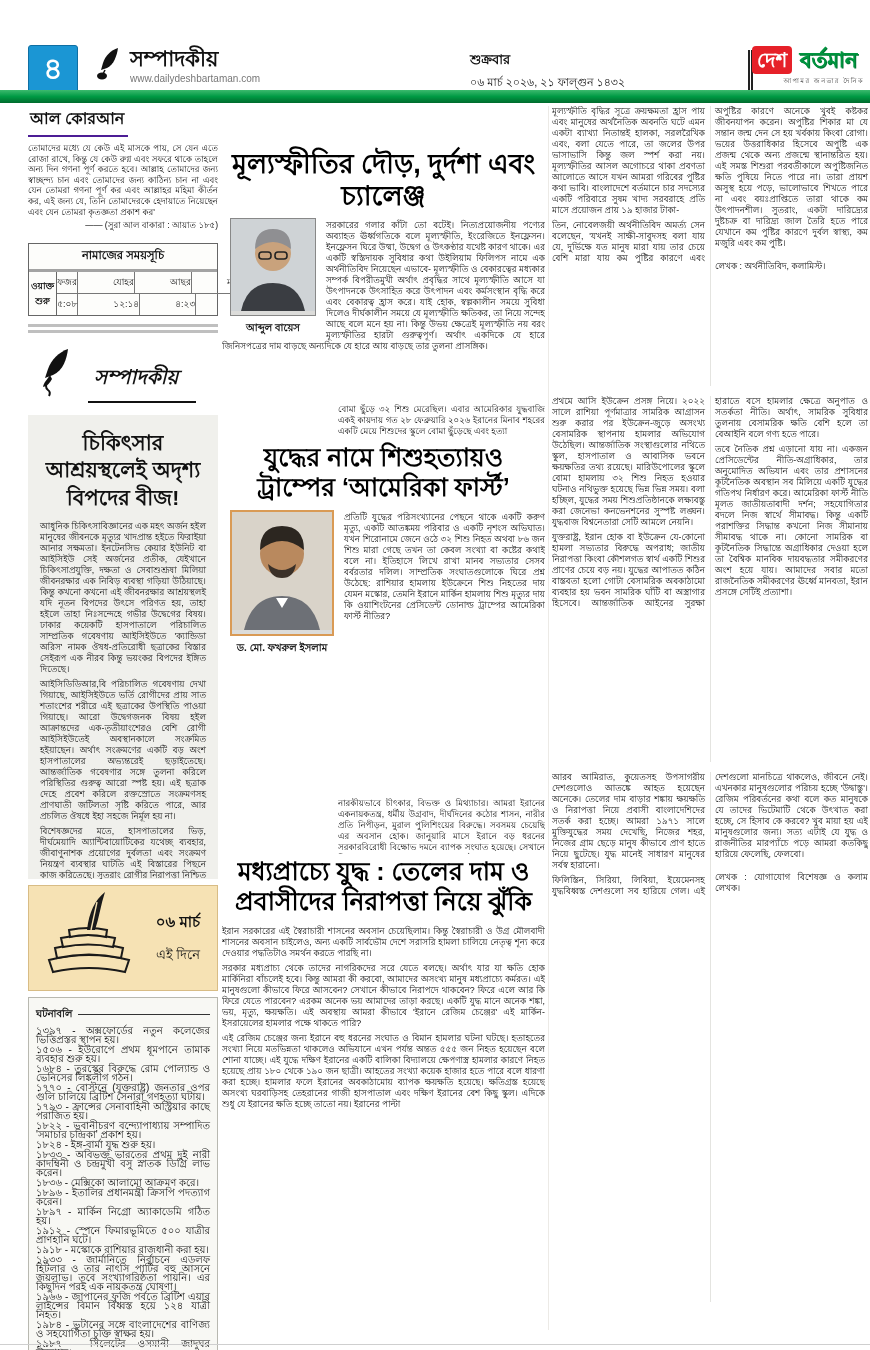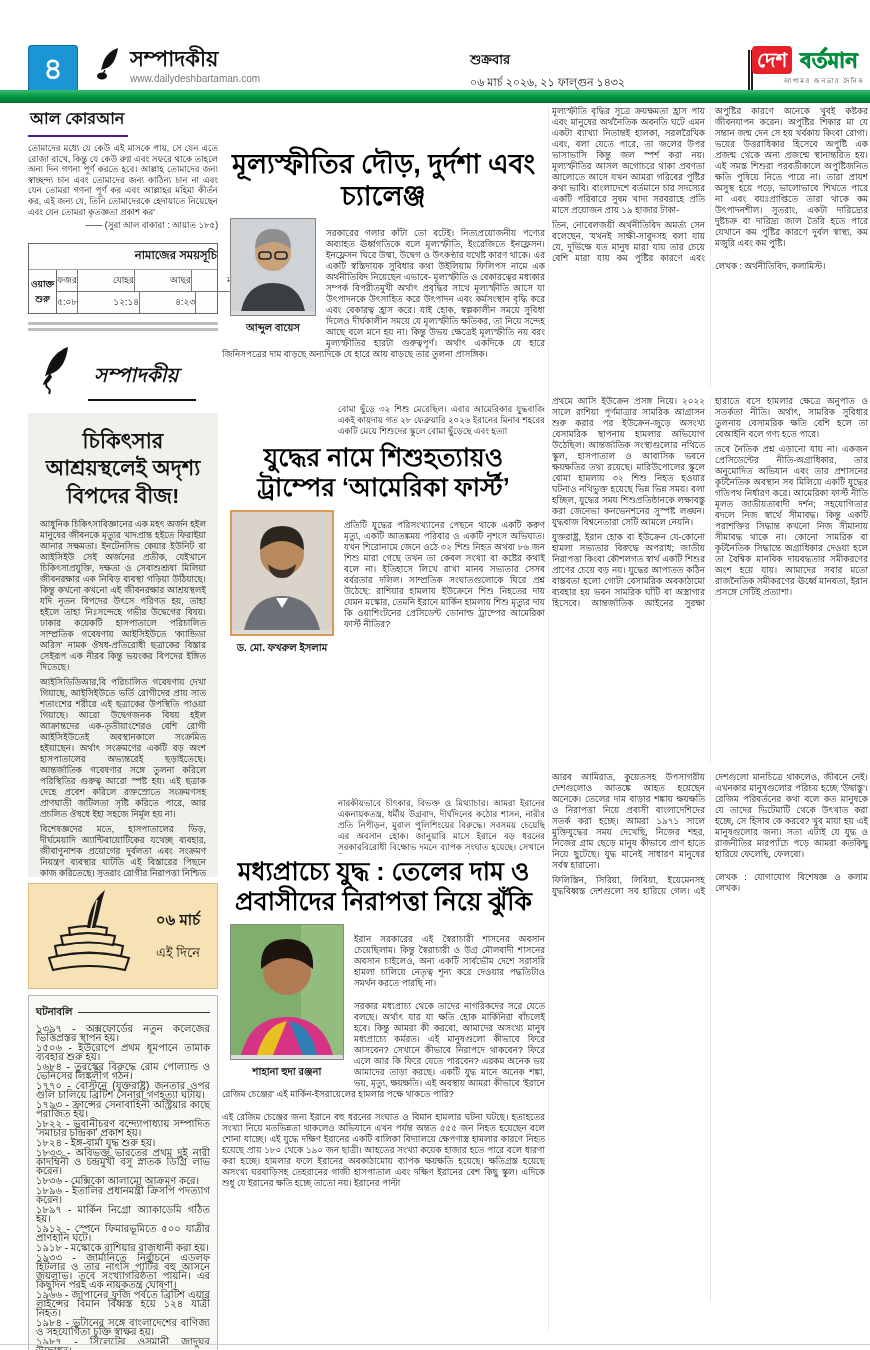--- a/index.html
+++ b/index.html
@@ -20,21 +20,21 @@
   .mh-bart{color:#00953f;font-weight:bold;font-size:21px;text-shadow:1px 1px 0 #073;line-height:24px;}
   .mh-tag{font-size:6.5px;letter-spacing:1.5px;color:#333;text-align:right;margin-top:2px;}
   .greenbar{position:absolute;left:0;top:90px;width:870px;height:13px;background:linear-gradient(180deg,#3cba6e 0%,#009a44 50%,#006b2d 100%);}
 
   
   .leftcol{position:absolute;left:28px;top:106px;width:190px;}
   .quran-title{display:inline-block;font-size:16px;font-weight:bold;border-bottom:2px solid #4c1d95;padding:0 4px 2px 2px;}
   .quran-body{font-size:8.6px;line-height:10.6px;text-align:justify;margin-top:6px;}
   .quran-ref{font-size:8.6px;text-align:right;margin-top:2px;}
   .ptable{margin-top:10px;border:1px solid #666;background:#fdfdfb;}
-  .pt-title{font-size:11.5px;font-weight:bold;text-align:right;padding:3px 0;border-bottom:1px solid #a3a3a3;}
+  .pt-title{font-size:11.5px;font-weight:bold;text-align:center;padding:3px 0;border-bottom:3px solid #a3a3a3;}
   .pt-body{display:flex;}
   .pt-label{width:36px;border-right:1px solid #666;display:flex;align-items:center;justify-content:center;font-size:9px;font-weight:bold;text-align:center;padding:2px;}
   .pt-rows{flex:1;}
   .pt-row{display:flex;gap:35px;}
   .pt-row + .pt-row{border-top:1px solid #777;}
   .pt-row > div{flex:1;text-align:center;font-size:9px;padding:3px 0;border-right:1px solid #777;}
   .pt-row > div:last-child{border-right:none;}
   .dbl-rule{margin-top:8px;}
   .dbl-rule div{height:3px;background:#bfbfbf;margin-bottom:3px;}
   .edlogo{display:flex;align-items:flex-end;gap:10px;margin-top:14px;padding-left:6px;}
@@ -58,21 +58,21 @@
   .h1a{top:148px;font-size:27px;line-height:1.2;}
   .h2a{top:442px;font-size:25px;line-height:1.2;}
   .h3a{top:856px;font-size:25px;line-height:1.2;}
   .pretext{position:absolute;left:338px;width:207px;font-size:8.6px;line-height:11px;text-align:justify;overflow:hidden;}
   .pre2{top:404px;height:36px;}
   .pre3{top:798px;height:56px;}
   .artbody{position:absolute;left:222px;width:323px;overflow:hidden;}
   .ab1{top:216px;height:186px;}
   .ab2{top:508px;height:284px;}
   .ab3{top:922px;height:408px;}
-  .artbody p{font-size:8.8px;line-height:11px;text-align:justify;margin:12px 0 4px 0;}
+  .artbody p{font-size:8.8px;line-height:11px;text-align:justify;margin:4px 0 4px 0;}
   .photo-wrap{float:left;margin:2px 10px 2px 8px;text-align:center;}
   .photo{border:1px solid #888;background:#dcdcda;display:block;}
   .photo.orange{border:2px solid #d99a55;}
   .byline{font-size:10px;font-weight:bold;margin-top:4px;}
 
   
   .rightcol{position:absolute;left:552px;width:316px;column-count:2;column-gap:10px;column-rule:1px solid #e4e4e0;overflow:hidden;}
   .rc1{top:106px;height:280px;}
   .rc2{top:396px;height:366px;}
   .rc3{top:772px;height:530px;}
@@ -267,34 +267,20 @@
       <div class="byline">ড. মো. ফখরুল ইসলাম</div>
     </span>
     <div>
         <p>প্রতিটি যুদ্ধের পরিসংখ্যানের পেছনে থাকে একটি করুণ মৃত্যু, একটি আতঙ্কময় পরিবার ও একটি নৃশংস অভিঘাত। যখন শিরোনামে জেনে ওঠে ৩২ শিশু নিহত অথবা ৮৬ জন শিশু মারা গেছে তখন তা কেবল সংখ্যা বা কষ্টের কথাই বলে না। ইতিহাসে লিখে রাখা মানব সভ্যতার সেসব বর্বরতার দলিল। সাম্প্রতিক সংঘাতগুলোকে ঘিরে প্রশ্ন উঠেছে: রাশিয়ার হামলায় ইউক্রেনে শিশু নিহতের দায় যেমন মস্কোর, তেমনি ইরানে মার্কিন হামলায় শিশু মৃত্যুর দায় কি ওয়াশিংটনের প্রেসিডেন্ট ডোনাল্ড ট্রাম্পের আমেরিকা ফার্স্ট নীতির?</p>
       </div>
   </div>
 
   <div class="pretext pre3">নারকীয়ভাবে চীৎকার, বিভক্ত ও মিথ্যাচার। আমরা ইরানের একনায়কতন্ত্র, ধর্মীয় উগ্রবাদ, দীর্ঘদিনের কঠোর শাসন, নারীর প্রতি নিপীড়ন, মুরাল পুলিশিংয়ের বিরুদ্ধে। সবসময় চেয়েছি এর অবসান হোক। জানুয়ারি মাসে ইরানে বড় ধরনের সরকারবিরোধী বিক্ষোভ দমনে ব্যাপক সংঘাত হয়েছে। সেখানে নিহতের সংখ্যা ৭ থেকে ৩৬ হাজার পর্যন্ত বলে মনে করা হচ্ছে। সেই আন্দোলনে আমরা</div>
   <div class="headline h3a">মধ্যপ্রাচ্যে যুদ্ধ : তেলের দাম ও প্রবাসীদের নিরাপত্তা নিয়ে ঝুঁকি</div>
   <div class="artbody ab3">
-    <span class="photo-wrap">
-      <span class="photo">
-        <svg width="112" height="130" viewBox="0 0 112 130">
-            <rect width="112" height="130" fill="#7fae6d"></rect>
-            <rect x="70" width="42" height="130" fill="#93bd7e"></rect>
-            <circle cx="56" cy="46" r="24" fill="#b07a52"></circle>
-            <path d="M30 44q26 -22 52 0 q2 -30 -26 -30 q-28 0 -26 30z" fill="#1d1410"></path>
-            <path d="M10 130q10 -38 46 -38q36 0 46 38z" fill="#d63384"></path>
-            <path d="M26 130q8 -30 30 -34l-14 34z" fill="#e8c020"></path>
-            <path d="M86 130q-6 -30 -28 -34l14 34z" fill="#2f7fb5"></path>
-          </svg>
-      </span>
-      <div class="byline">শাহানা হুদা রঞ্জনা</div>
-    </span>
     <div>
         <p>ইরান সরকারের এই স্বৈরাচারী শাসনের অবসান চেয়েছিলাম। কিন্তু স্বৈরাচারী ও উগ্র মৌলবাদী শাসনের অবসান চাইলেও, অন্য একটি সার্বভৌম দেশে সরাসরি হামলা চালিয়ে নেতৃত্ব শূন্য করে দেওয়ার পদ্ধতিটাও সমর্থন করতে পারছি না।</p>
         <p>সরকার মধ্যপ্রাচ্য থেকে তাদের নাগরিকদের সরে যেতে বলছে। অর্থাৎ যার যা ক্ষতি হোক মার্কিনিরা বাঁচলেই হবে। কিন্তু আমরা কী করবো, আমাদের অসংখ্য মানুষ মধ্যপ্রাচ্যে কর্মরত। এই মানুষগুলো কীভাবে ফিরে আসবেন? সেখানে কীভাবে নিরাপদে থাকবেন? ফিরে এলে আর কি ফিরে যেতে পারবেন? এরকম অনেক ভয় আমাদের তাড়া করছে। একটি যুদ্ধ মানে অনেক শঙ্কা, ভয়, মৃত্যু, ক্ষয়ক্ষতি। এই অবস্থায় আমরা কীভাবে 'ইরানে রেজিম চেঞ্জের' এই মার্কিন-ইসরায়েলের হামলার পক্ষে থাকতে পারি?</p>
         <p>এই রেজিম চেঞ্জের জন্য ইরানে বহু ধরনের সংঘাত ও বিমান হামলার ঘটনা ঘটছে। হতাহতের সংখ্যা নিয়ে মতভিন্নতা থাকলেও অভিযানে এখন পর্যন্ত অন্তত ৫৫৫ জন নিহত হয়েছেন বলে শোনা যাচ্ছে। এই যুদ্ধে দক্ষিণ ইরানের একটি বালিকা বিদ্যালয়ে ক্ষেপণাস্ত্র হামলার কারণে নিহত হয়েছে প্রায় ১৮০ থেকে ১৯০ জন ছাত্রী। আহতের সংখ্যা কয়েক হাজার হতে পারে বলে ধারণা করা হচ্ছে। হামলার ফলে ইরানের অবকাঠামোয় ব্যাপক ক্ষয়ক্ষতি হয়েছে। ক্ষতিগ্রস্ত হয়েছে অসংখ্য ঘরবাড়িসহ তেহরানের গাজী হাসপাতাল এবং দক্ষিণ ইরানের বেশ কিছু স্কুল। এদিকে শুধু যে ইরানের ক্ষতি হচ্ছে তাতো নয়। ইরানের পাল্টা</p>
       </div>
   </div>
 
   <div class="rightcol rc1">
     <div>
         <p>মূল্যস্ফীতি বৃদ্ধির সূত্রে ক্রয়ক্ষমতা হ্রাস পায় এবং মানুষের অর্থনৈতিক অবনতি ঘটে এমন একটা ব্যাখ্যা নিতান্তই হালকা, সরলরৈখিক এবং, বলা যেতে পারে, তা জলের উপর ভাসাভাসি কিন্তু জল স্পর্শ করা নয়। মূল্যস্ফীতির আসল অগোচরে থাকা প্রবণতা আলোতে আসে যখন আমরা গরিবের পুষ্টির কথা ভাবি। বাংলাদেশে বর্তমানে চার সদস্যের একটি পরিবারে সুষম খাদ্য সরবরাহে প্রতি মাসে প্রয়োজন প্রায় ১৯ হাজার টাকা-</p>

